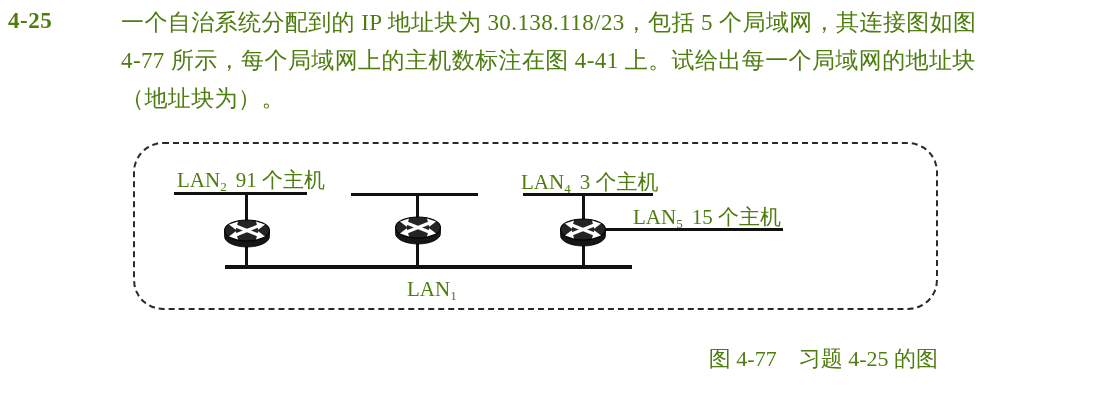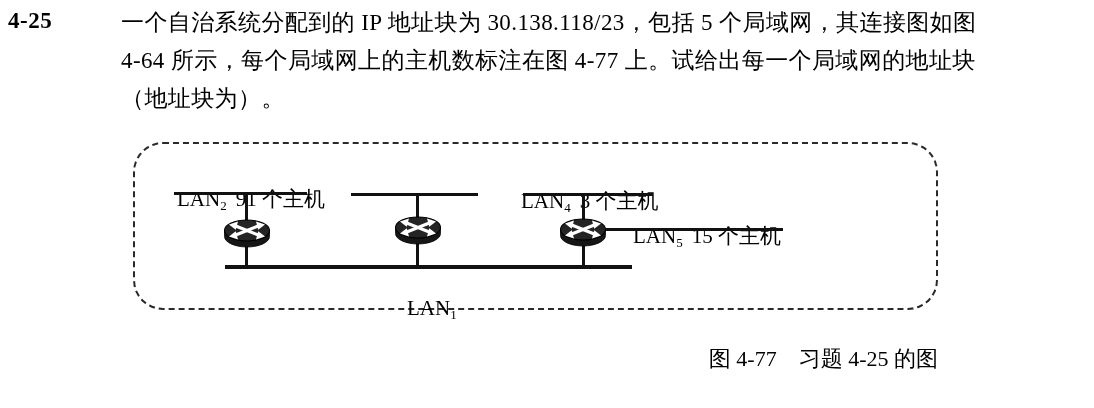--- a/index.html
+++ b/index.html
@@ -2,21 +2,21 @@
 <html><head>
 <meta charset="utf-8">
 <style>
   html, body { margin: 0; padding: 0; background: #ffffff; }
   .page {
     position: relative;
     width: 1094px;
     height: 408px;
     background: #ffffff;
     font-family: "Liberation Serif", "DejaVu Serif", serif;
-    color: #000000;
+    color: #4d7c0f;
     overflow: hidden;
   }
   .abs { position: absolute; }
 
   
   .problem-number {
     left: 8px; top: 8px;
     font-size: 23px; font-weight: bold;
     letter-spacing: 0.5px;
     white-space: nowrap;
@@ -44,21 +44,20 @@
   .network-label {
     left: 798px; top: 151px;
     font-size: 22px; font-weight: bold;
     white-space: nowrap;
   }
 
   
   .lan-label {
     font-size: 21px;
     white-space: nowrap;
-    margin-top: 19px;
   }
   .lan-label sub {
     font-size: 13px;
     line-height: 0;
     vertical-align: -4px;
   }
   .lan-label .hosts { margin-left: 9px; }
 
   
   .hline { background: #111111; height: 3px; }
@@ -77,21 +76,21 @@
     white-space: nowrap;
   }
 </style>
 </head>
 <body>
 
 <div class="page">
 
   <div class="abs problem-number">4-25</div>
   <div class="abs problem-line pl1">一个自治系统分配到的 IP 地址块为 30.138.118/23，包括 5 个局域网，其连接图如图</div>
-  <div class="abs problem-line pl2">4-64 所示，每个局域网上的主机数标注在图 4-77 上。试给出每一个局域网的地址块</div>
+  <div class="abs problem-line pl2">4-77 所示，每个局域网上的主机数标注在图 4-41 上。试给出每一个局域网的地址块</div>
   <div class="abs problem-line pl3">（地址块为）。</div>
 
   <div class="abs diagram-box"></div>
 
 
   <div class="abs lan-label" style="left:177px; top:166px;">
     <span>LAN</span><sub>2</sub><span class="hosts">91 个主机</span>
   </div>
   <div class="abs hline" style="left:174px; top:192px; width:133px;"></div>
 

